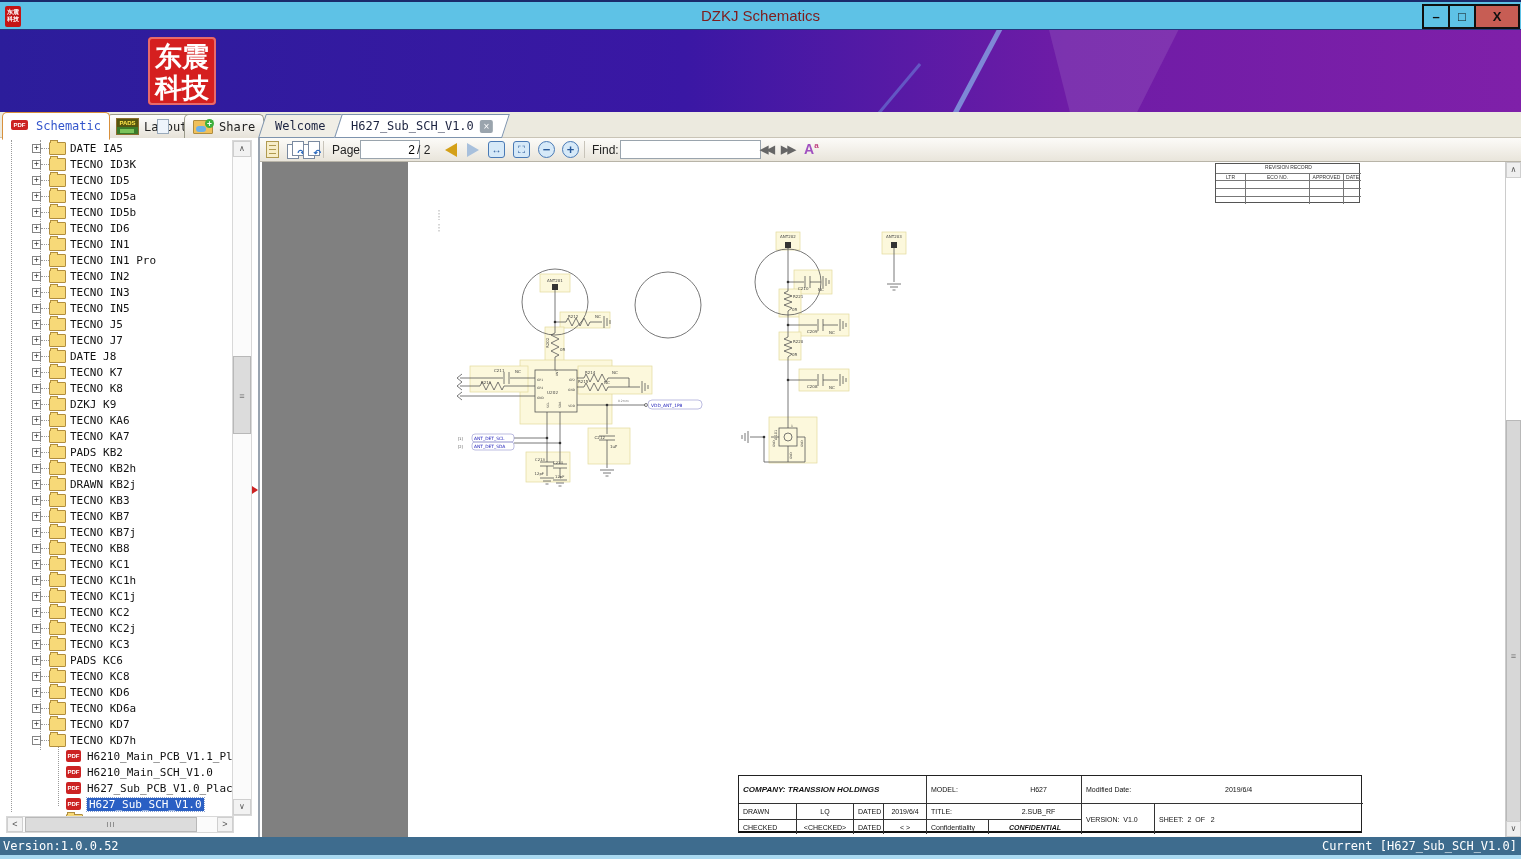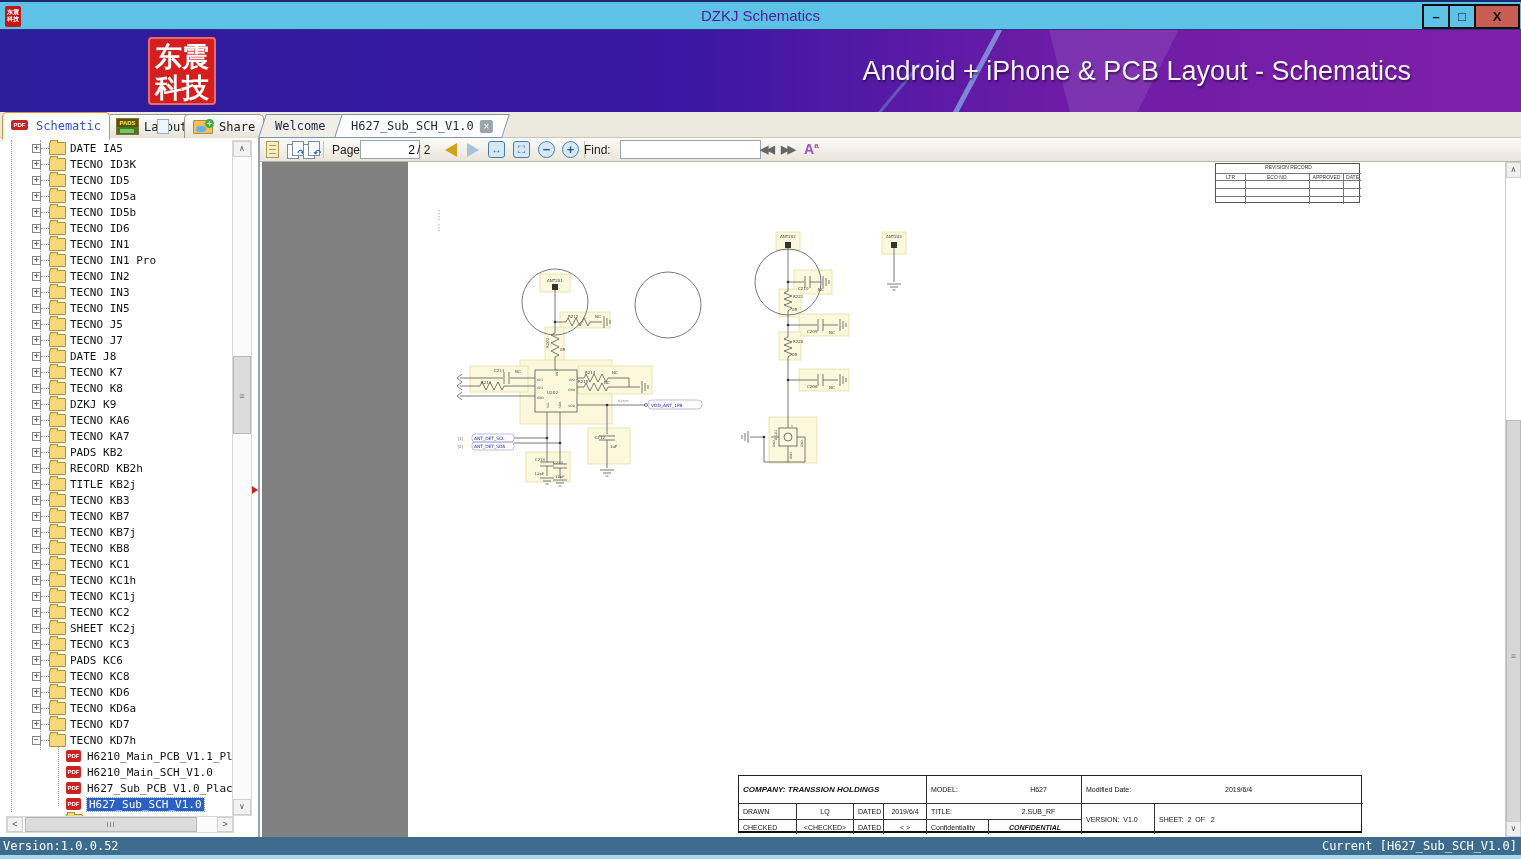--- a/index.html
+++ b/index.html
@@ -1,21 +1,21 @@
 <!DOCTYPE html>
 <html><head>
 <meta charset="utf-8">
 <style>
   html,body{margin:0;padding:0;}
   body{width:1521px;height:859px;position:relative;overflow:hidden;background:#fff;
        font-family:"Liberation Sans",sans-serif;}
   
   .titlebar{position:absolute;left:0;top:0;width:1521px;height:30px;background:#5ec2e6;
             border-top:2px solid #1b2a6b;border-bottom:1px solid #27377d;box-sizing:border-box;}
-  .title-text{position:absolute;left:0;right:0;top:5px;text-align:center;font-size:15px;color:#4c1d95;}
+  .title-text{position:absolute;left:0;right:0;top:5px;text-align:center;font-size:15px;color:#7f1d1d;}
   .mini-logo{position:absolute;left:5px;top:4px;width:16px;height:21px;background:#c41414;color:#fff;
              font-size:6px;line-height:7px;text-align:center;border-radius:2px;padding-top:3px;box-sizing:border-box;font-weight:bold;}
   .win-btns{position:absolute;right:1px;top:2px;display:flex;height:25px;}
   .wbtn{width:28px;height:25px;border:2px solid #101010;box-sizing:border-box;background:#5ec2e6;
         display:flex;align-items:center;justify-content:center;font-weight:bold;font-size:13px;color:#101010;margin-left:-2px;}
   .wbtn.close{width:46px;background:#c75d54;}
   
   .banner{position:absolute;left:0;top:30px;width:1521px;height:82px;overflow:hidden;
           background:linear-gradient(90deg,#2c1d9b 0%,#3a17a4 45%,#6e1ca6 70%,#7f20a9 100%);}
   .streak1{position:absolute;left:965px;top:-20px;width:5px;height:160px;background:rgba(150,225,255,.55);transform:rotate(28deg);}
@@ -159,21 +159,20 @@
 </div>
 
 <div class="banner">
   <div class="streak1"></div>
   <div class="streak2"></div>
   <div class="streak3"></div>
   <div class="brand-logo">
     <div>东震</div>
       <div>科技</div>
   </div>
-  <div class="tagline">Android + iPhone &amp; PCB Layout - Schematics</div>
 </div>
 
 <div class="tabbar">
   <div class="apptab active" style="left:2px;">
     <span class="pdficon">
         <span class="page"></span>
         <span class="badge">PDF</span>
       </span>
     <span>Schematic</span>
   </div>
@@ -221,21 +220,21 @@
   <div class="abs tlabel" style="left:72px;">Page:</div>
   <input class="pageinput" value="2" style="">
   <div class="abs tlabel" style="left:157px;">/ 2</div>
   <div class="abs tri-l" style="left:185px;"></div>
   <div class="abs tri-r" style="left:207px;"></div>
   <div class="fitbtn" style="left:228px;">↔</div>
   <div class="fitbtn" style="left:253px;">⛶</div>
   <div class="zoombtn" style="left:278px;">−</div>
   <div class="zoombtn" style="left:302px;">+</div>
   <div class="tsep" style="left:324px;"></div>
-  <div class="abs tlabel" style="left:324px;">Find:</div>
+  <div class="abs tlabel" style="left:332px;">Find:</div>
   <input class="findinput" value="" style="">
   <div class="navico" style="left:500px;">◀◀</div>
   <div class="navico" style="left:521px;">▶▶</div>
   <div class="fontico" style="left:544px;"><span>A</span><sup>a</sup></div>
 </div>
 
 <div class="sidebar">
   <div class="tree">
     <div class="vline1"></div>
       <div class="vline2"></div>
@@ -357,27 +356,27 @@
       <div class="tree-row">
         <span class="expbox">+</span>
         <span class="tdash"></span>
         <span class="foldico"></span>
         <span>PADS KB2</span>
       </div>
       <div class="tree-row">
         <span class="expbox">+</span>
         <span class="tdash"></span>
         <span class="foldico"></span>
-        <span>RECORD KB2h</span>
-      </div>
-      <div class="tree-row">
-        <span class="expbox">+</span>
-        <span class="tdash"></span>
-        <span class="foldico"></span>
-        <span>TITLE KB2j</span>
+        <span>TECNO KB2h</span>
+      </div>
+      <div class="tree-row">
+        <span class="expbox">+</span>
+        <span class="tdash"></span>
+        <span class="foldico"></span>
+        <span>DRAWN KB2j</span>
       </div>
       <div class="tree-row">
         <span class="expbox">+</span>
         <span class="tdash"></span>
         <span class="foldico"></span>
         <span>TECNO KB3</span>
       </div>
       <div class="tree-row">
         <span class="expbox">+</span>
         <span class="tdash"></span>
@@ -417,21 +416,21 @@
       <div class="tree-row">
         <span class="expbox">+</span>
         <span class="tdash"></span>
         <span class="foldico"></span>
         <span>TECNO KC2</span>
       </div>
       <div class="tree-row">
         <span class="expbox">+</span>
         <span class="tdash"></span>
         <span class="foldico"></span>
-        <span>SHEET KC2j</span>
+        <span>TECNO KC2j</span>
       </div>
       <div class="tree-row">
         <span class="expbox">+</span>
         <span class="tdash"></span>
         <span class="foldico"></span>
         <span>TECNO KC3</span>
       </div>
       <div class="tree-row">
         <span class="expbox">+</span>
         <span class="tdash"></span>

